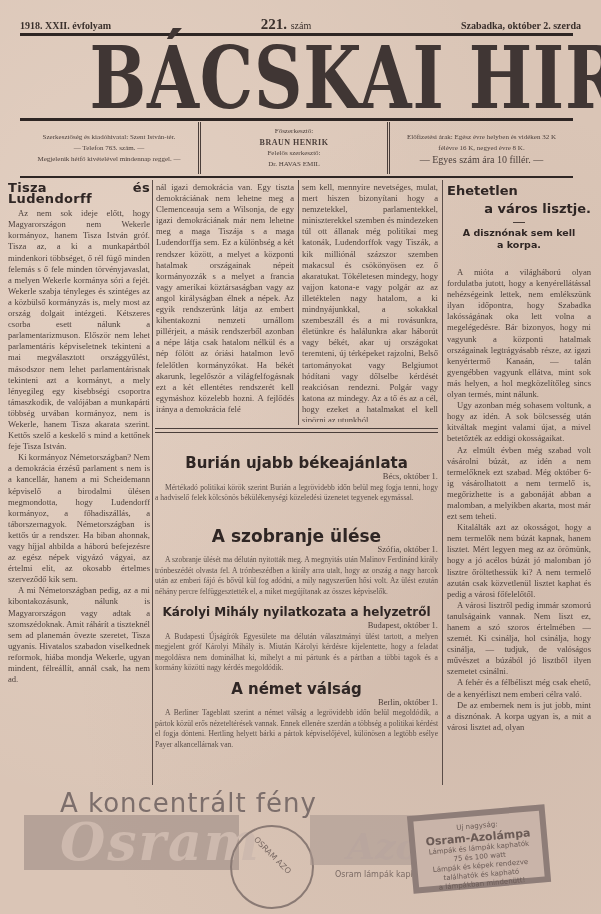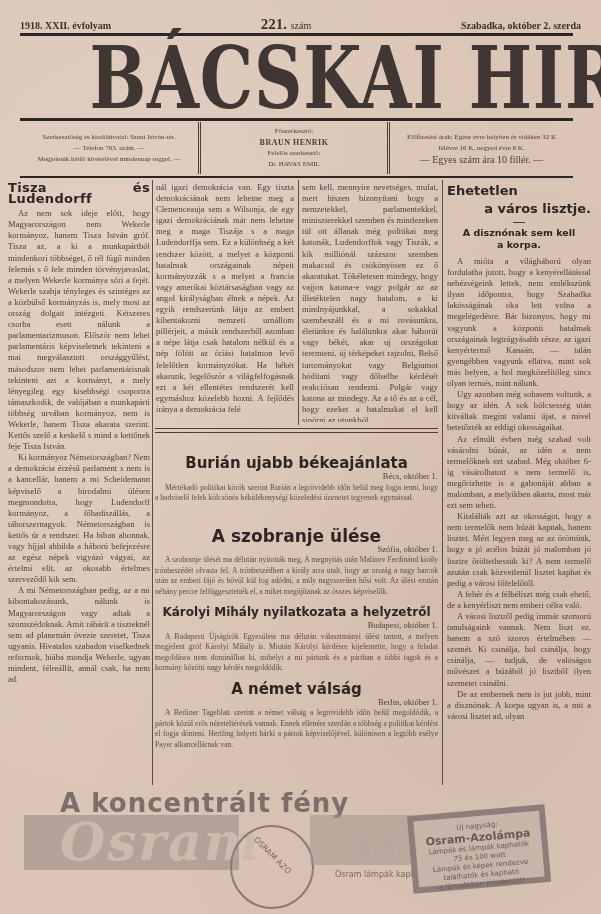--- a/index.html
+++ b/index.html
@@ -54,21 +54,21 @@
   .vr { position:absolute; width:1px; background:#5a4c47; }
   .h-tisza { font-family:"DejaVu Sans", sans-serif; font-weight:bold; font-size:13px; margin:0 0 4px 0; color:#2f2624; letter-spacing:0.3px;}
   .h-right1 { font-family:"DejaVu Sans", sans-serif; font-weight:bold; font-size:13px; color:#2f2624; line-height:18px; }
   .h-right2 { font-family:"DejaVu Sans", sans-serif; font-weight:bold; font-size:9.5px; text-align:center; color:#2f2624; line-height:12px; }
   .center-news { position:absolute; left:155px; top:448px; width:283px; font-size:7.6px; line-height:10.4px; color:#5a4e49; }
   .news-h { font-family:"DejaVu Sans", sans-serif; font-weight:bold; text-align:center; color:#2f2624; margin:6px 0 3px 0; }
   .dateline { text-align:right; font-size:8.5px; margin-bottom:1px; color:#4b3f3b; }
   .news-body { text-indent:10px; text-align:justify; }
   .hsep { position:absolute; left:155px; width:283px; height:3px; border-top:1px solid #4a3e3a; border-bottom:1px solid #4a3e3a; }
   .ad { position:absolute; left:30px; top:785px; width:560px; height:120px; }
-  .ad .headline { position:absolute; left:30px; top:3px; font-family:"DejaVu Sans", sans-serif; font-weight:bold; font-size:26px; color:#7c6e6b; letter-spacing:1px; }
+  .ad .headline { position:absolute; left:30px; top:3px; font-family:"DejaVu Sans", sans-serif; font-weight:normal; font-size:26px; color:#7c6e6b; letter-spacing:1px; }
   .ad .brandbox { position:absolute; left:-6px; top:30px; width:215px; height:55px; background:#a8958e; opacity:0.75; }
   .ad .brand { position:absolute; left:30px; top:26px; font-family:"DejaVu Serif", serif; font-style:italic; font-weight:bold; font-size:52px; color:#cdb9ae; letter-spacing:2px; }
   .ad .bulb { position:absolute; left:200px; top:40px; width:80px; height:80px; border-radius:50%; border:2px solid #8a7a74; }
   .ad .bulbtxt { position:absolute; left:218px; top:66px; font-size:8px; color:#7a6a64; transform:rotate(45deg); font-family:"DejaVu Sans",sans-serif; line-height:9px; text-align:center;}
   .ad .azo { position:absolute; left:317px; top:40px; font-family:"DejaVu Serif", serif; font-style:italic; font-weight:bold; font-size:36px; color:#b9a69e; }
   .ad .azobox { position:absolute; left:280px; top:30px; width:220px; height:50px; background:#a8958e; opacity:0.55; }
   .ad .sub { position:absolute; left:305px; top:85px; font-size:8px; color:#7a6a64; font-family:"DejaVu Sans",sans-serif; line-height:10px; }
   .ad .panel { position:absolute; left:380px; top:25px; width:138px; height:78px; border:6px solid #8e7d78; background:#c9b4a9; transform:rotate(-5deg); font-family:"DejaVu Sans",sans-serif; font-size:7px; color:#6a5a55; text-align:center; line-height:9px; padding-top:6px; box-sizing:border-box; }
   .ad .panel .big { font-size:11px; font-weight:bold; line-height:13px; }
 </style>
@@ -148,27 +148,27 @@
       <div class="dateline">Berlin, október 1.</div>
       <div class="news-body">A Berliner Tageblatt szerint a német válság a legrövidebb időn belül megoldódik, a pártok közül erős nézeteltérések vannak. Ennek ellenére szerdán a többség a politikai kérdést el fogja dönteni. Hertling helyett bárki a pártok képviselőjével, különösen a legtöbb esélye Payer alkancellárnak van.</div>
     </div>
   </div>
 
   <div class="col" style="left:447px;top:182px;width:144px;height:600px;overflow:hidden;">
     <div class="h-right1">Ehetetlen</div>
     <div class="h-right1" style="text-align:right;">a város lisztje.</div>
     <div style="width:12px;height:1px;background:#4a3e3a;margin:4px auto 4px auto;"></div>
     <div class="h-right2">A disznónak sem kell</div>
-    <div class="h-right2" style="margin-bottom:5px;">a korpa.</div>
+    <div class="h-right2" style="margin-bottom:16px;">a korpa.</div>
     <p>A mióta a világháború olyan fordulatba jutott, hogy a kenyérellátással nehézségeink lettek, nem emlékszünk ilyan időpontra, hogy Szabadka lakósságának oka lett volna a megelégedésre. Bár bizonyos, hogy mi vagyunk a központi hatalmak országainak legtrágyásabb része, az igazi kenyértermő Kanaán, — talán gyengébben vagyunk ellátva, mint sok más helyen, a hol megközelítőleg sincs olyan termés, mint nálunk.</p>
     <p>Ugy azonban még sohasem voltunk, a hogy az idén. A sok bölcsesség után kitváltak megint valami újat, a mivel betetőzték az eddigi okosságaikat.</p>
     <p>Az elmúlt évben még szabad volt vásárolni búzát, az idén a nem termelőknek ezt szabad. Még október 6-ig vásárolhatott a nem termelő is, megőrizhette is a gabonáját abban a malomban, a melyikben akarta, most már ezt sem teheti.</p>
     <p>Kitalálták azt az okosságot, hogy a nem termelők nem búzát kapnak, hanem lisztet. Mért legyen meg az az örömünk, hogy a jó acélos búzát jó malomban jó lisztre őröltethessük ki? A nem termelő azután csak közvetlenül lisztet kaphat és pedig a városi főfelelőtől.</p>
+    <p>A városi lisztről pedig immár szomorú tanulságaink vannak. Nem liszt ez, hanem a szó szoros értelmében — szemét. Ki csinálja, hol csinálja, hogy csinálja, — tudjuk, de valóságos művészet a búzából jó lisztből ilyen szemetet csinálni.</p>
     <p>A fehér és a félbéliszt még csak ehető, de a kenyérliszt nem emberi célra való.</p>
-    <p>A városi lisztről pedig immár szomorú tanulságaink vannak. Nem liszt ez, hanem a szó szoros értelmében — szemét. Ki csinálja, hol csinálja, hogy csinálja, — tudjuk, de valóságos művészet a búzából jó lisztből ilyen szemetet csinálni.</p>
     <p>De az embernek nem is jut jobb, mint a disznónak. A korpa ugyan is, a mit a városi lisztet ad, olyan</p>
   </div>
 
   <div class="ad">
     <div class="brandbox"></div>
     <div class="headline">A koncentrált fény</div>
     <div class="brand">Osram</div>
     <div class="bulb"></div>
     <div class="bulbtxt">OSRAM AZO</div>
     <div class="azobox"></div>

